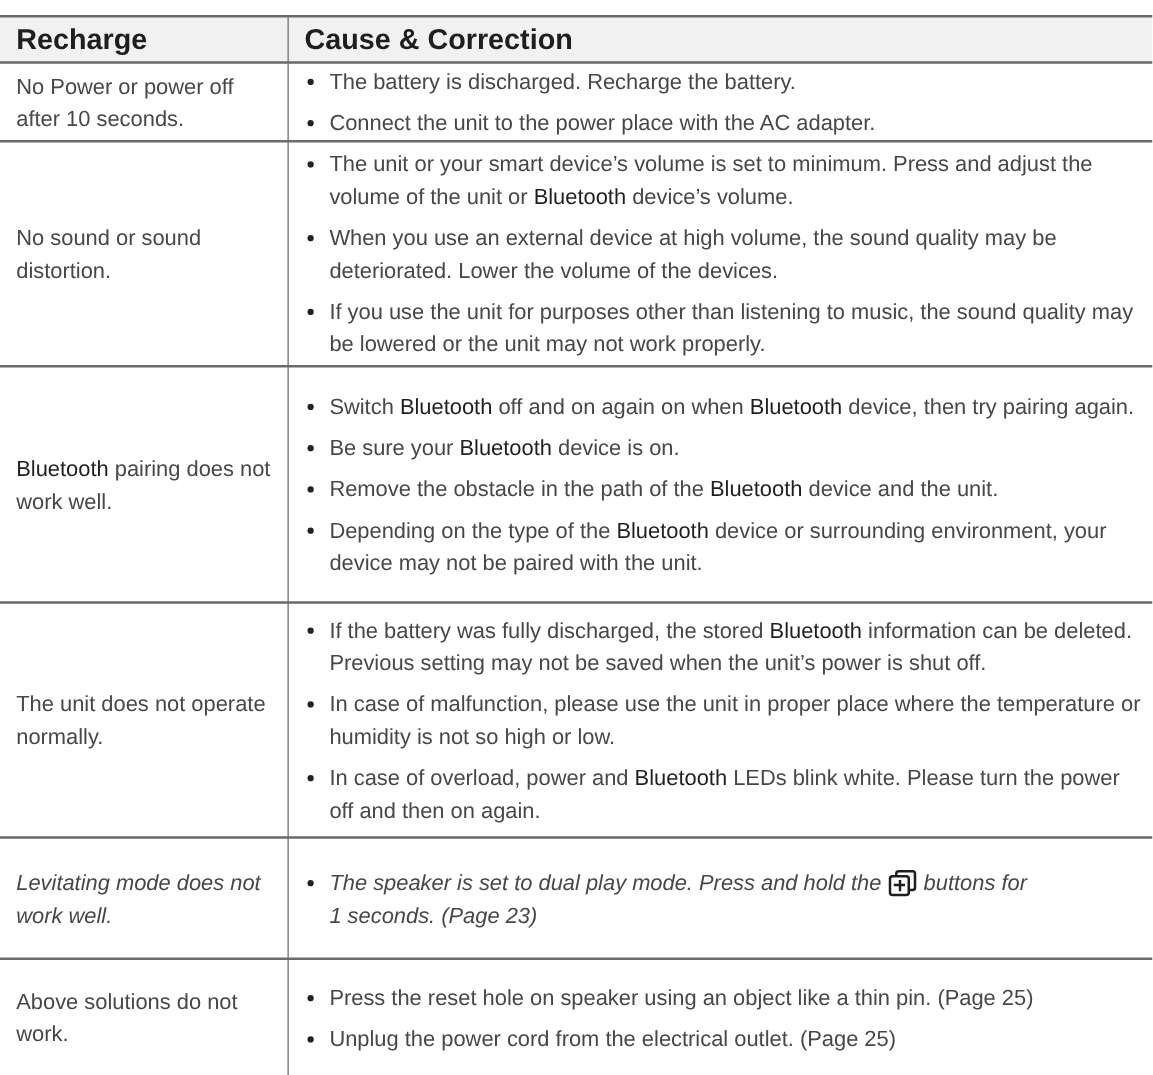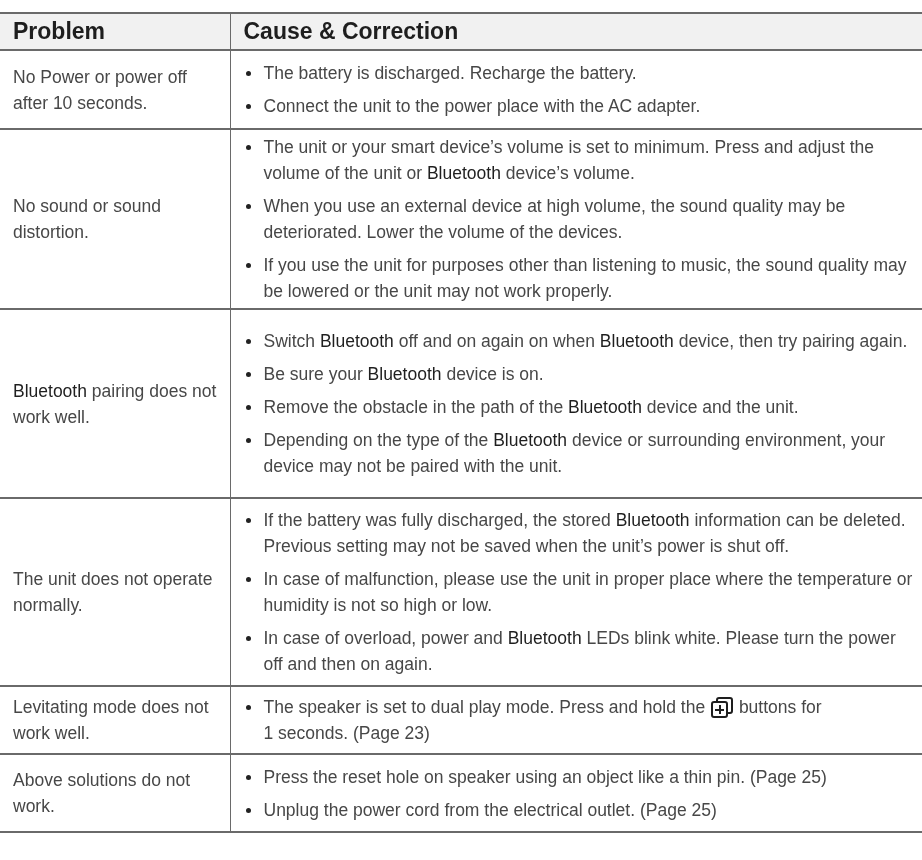--- a/index.html
+++ b/index.html
@@ -20,38 +20,38 @@
   .cause li { position: relative; font-size: 17.5px; line-height: 26px; margin: 7px 0; color: #474747; }
   .cause li:first-child { margin-top: 0; }
   .cause li:last-child { margin-bottom: 0; }
   .cause li::before { content: ""; position: absolute; left: -18px; top: 11px; width: 5px; height: 5px; border-radius: 50%; background: #222; }
   b { color: #1f1f1f; font-weight: normal; }
   .dual-icon { display: inline-block; position: relative; width: 20px; height: 19px; vertical-align: -3px; margin: 0 3px 0 1px; }
   .dual-icon .back { position: absolute; left: 5px; top: 0; width: 13px; height: 13px; border: 2px solid #1e1e1e; border-radius: 3px; background: #fff; }
   .dual-icon .front { position: absolute; left: 0; top: 4px; width: 13px; height: 13px; border: 2px solid #1e1e1e; border-radius: 3px; background: #fff; }
   .dual-icon .front::before { content: ""; position: absolute; left: 2px; top: 5.5px; width: 9px; height: 2px; background: #1e1e1e; }
   .dual-icon .front::after { content: ""; position: absolute; left: 5.5px; top: 2px; width: 2px; height: 9px; background: #1e1e1e; }
-  tr.r1 { height: 79px; margin-top: 44px; }
+  tr.r1 { height: 63px; margin-top: 44px; }
   tr.r2 { height: 180px; }
   tr.r3 { height: 189px; }
   tr.r4 { height: 188px; }
-  tr.r5 { height: 68px; }
-  tr.r6 { height: 78px; }
+  tr.r5 { height: 97px; font-style: italic; }
+  tr.r6 { height: 94px; }
 </style>
 </head>
 <body>
 
 <table class="tbl">
   <colgroup>
       <col class="c1">
       <col class="c2">
     </colgroup>
   <thead>
     <tr class="hdr">
-      <th>Problem</th>
+      <th>Recharge</th>
       <th class="c2h">Cause &amp; Correction</th>
     </tr>
   </thead>
   <tbody id="tbody">
       <tr class="r1">
         <td class="prob"><span>No Power or power off after 10 seconds.</span></td>
         <td class="cause">
           <ul>
             <li><span>The battery is discharged. Recharge the battery.</span></li>
             <li><span>Connect the unit to the power place with the AC adapter.</span></li>

